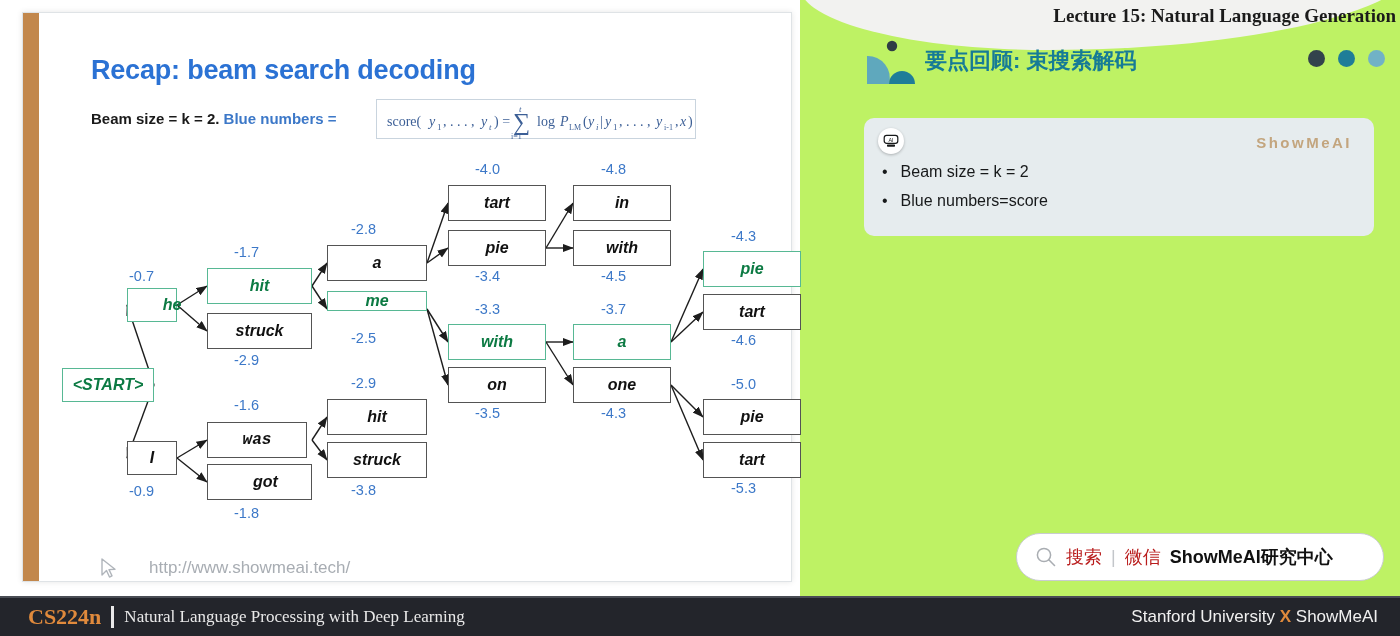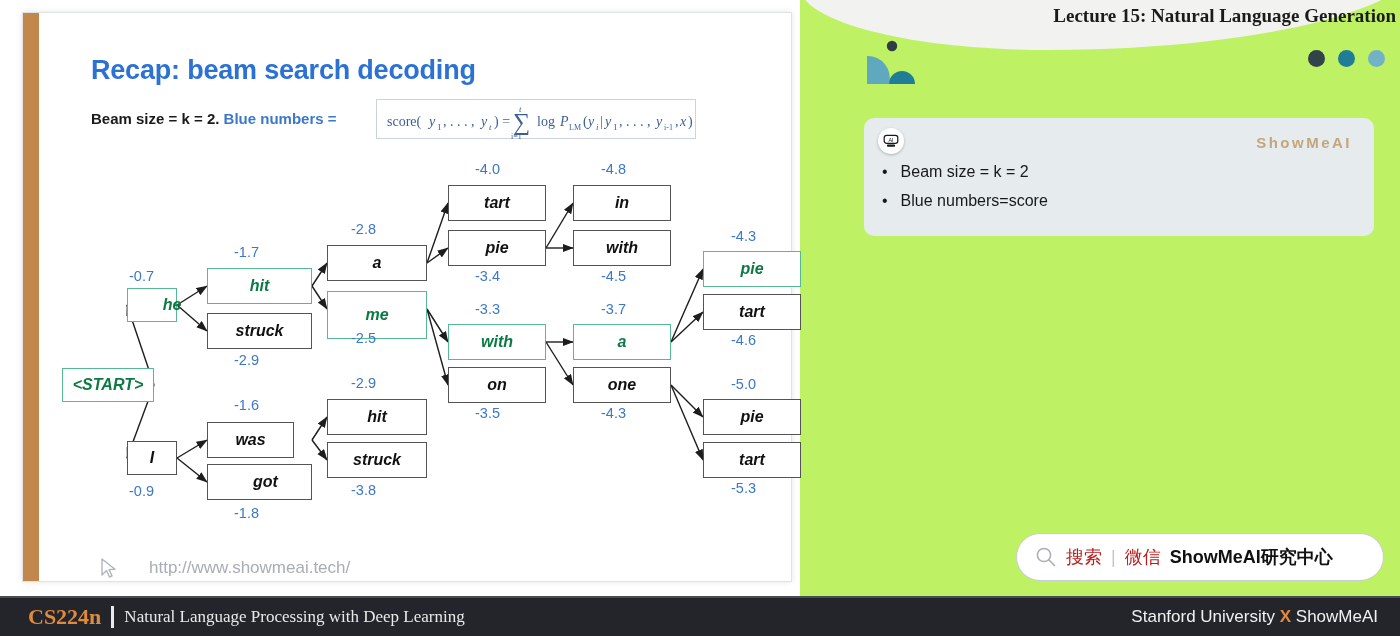--- a/index.html
+++ b/index.html
@@ -222,24 +222,24 @@
               <line x1="632" y1="329" x2="664" y2="299"></line>
               <line x1="632" y1="372" x2="664" y2="404"></line>
               <line x1="632" y1="372" x2="664" y2="447"></line>
             </g>
         </svg>
       <div class="node green" style="left: 23px; top: 355px; width: 92px; height: 34px;">&lt;START&gt;</div>
           <div class="node green" style="left: 88px; top: 275px; width: 50px; height: 34px; padding-left: 40px;">he</div>
           <div class="node" style="left: 88px; top: 428px; width: 50px; height: 34px;">I</div>
           <div class="node green" style="left: 168px; top: 255px; width: 105px; height: 36px;">hit</div>
           <div class="node" style="left: 168px; top: 300px; width: 105px; height: 36px;">struck</div>
-          <div class="node" style="left: 168px; top: 409px; width: 87px; height: 36px;">was</div>
+          <div class="node" style="left: 168px; top: 409px; width: 100px; height: 36px; font-family: Liberation Mono, monospace;">was</div>
           <div class="node" style="left: 168px; top: 451px; width: 105px; height: 36px; padding-left: 12px;">got</div>
           <div class="node" style="left: 288px; top: 232px; width: 100px; height: 36px;">a</div>
-          <div class="node green" style="left: 288px; top: 278px; width: 100px; height: 48px;">me</div>
+          <div class="node green" style="left: 288px; top: 278px; width: 100px; height: 20px;">me</div>
           <div class="node" style="left: 288px; top: 386px; width: 100px; height: 36px;">hit</div>
           <div class="node" style="left: 288px; top: 429px; width: 100px; height: 36px;">struck</div>
           <div class="node" style="left: 409px; top: 172px; width: 98px; height: 36px;">tart</div>
           <div class="node" style="left: 409px; top: 217px; width: 98px; height: 36px;">pie</div>
           <div class="node green" style="left: 409px; top: 311px; width: 98px; height: 36px;">with</div>
           <div class="node" style="left: 409px; top: 354px; width: 98px; height: 36px;">on</div>
           <div class="node" style="left: 534px; top: 172px; width: 98px; height: 36px;">in</div>
           <div class="node" style="left: 534px; top: 217px; width: 98px; height: 36px;">with</div>
           <div class="node green" style="left: 534px; top: 311px; width: 98px; height: 36px;">a</div>
           <div class="node" style="left: 534px; top: 354px; width: 98px; height: 36px;">one</div>
@@ -285,20 +285,21 @@
     <div class="panel-swoosh"></div>
 
     <div class="lecture-title">Lecture 15: Natural Language Generation</div>
 
     <svg class="brand-mark" viewBox="0 0 62 48">
       <path d="M4 46 L4 18 A22 22 0 0 1 26 46 Z" fill="#5fa8bd"></path>
       <path d="M26 46 A13 13 0 0 1 52 46 Z" fill="#1f7d98"></path>
       <circle cx="29" cy="8" r="5.2" fill="#2f3d45"></circle>
     </svg>
 
+    <div class="panel-heading">要点回顾: 束搜索解码</div>
 
     <div class="dots">
       <span class="dot" id="dot0" style="background: rgb(51, 67, 76);"></span>
       <span class="dot" id="dot1" style="background: rgb(31, 125, 152);"></span>
       <span class="dot" id="dot2" style="background: rgb(113, 178, 198);"></span>
     </div>
 
     <div class="card">
       <div class="ai-badge">
         <svg width="18" height="18" viewBox="0 0 18 18">

